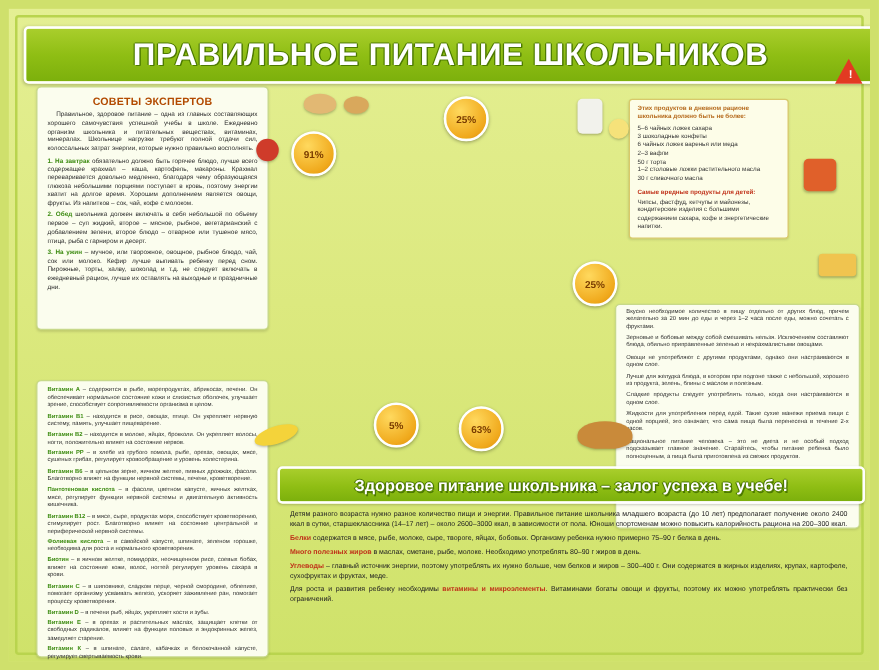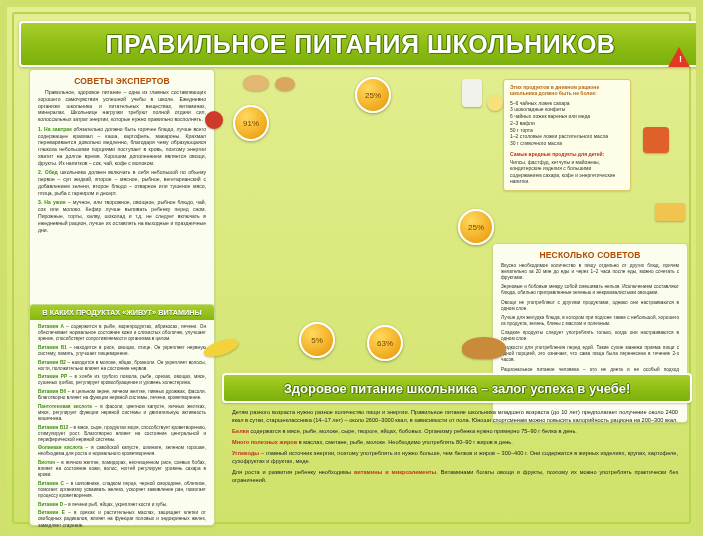--- a/index.html
+++ b/index.html
@@ -64,21 +64,21 @@
     font-size:5.1px;
     line-height:1.33;
     color:#2e2e2e;
     text-align:justify;
   }
   .panel .lead{ text-indent:7px; }
   .hl-green{color:#3e8c13;font-weight:bold;}
   .hl-red{color:#c0321a;font-weight:bold;}
 
   
-  #experts{left:22px;top:62px;width:186px;height:271px;padding:2px 8px 4px 8px;}
+  #experts{left:22px;top:62px;width:186px;height:195px;padding:2px 8px 4px 8px;}
   
   #vitamins{left:22px;top:297px;width:186px;height:222px;padding:0 0 4px 0;}
   .vit-head{
     background:linear-gradient(180deg,#a9ce2c,#85b70f);
     color:#fff;font-weight:bold;font-size:7.3px;text-align:center;
     padding:3px 2px;border-radius:3px 3px 0 0;
     text-shadow:0 1px 0 #4d7a00;
   }
   .vit-body{padding:4px 8px;}
   .vit-body p{font-size:4.7px;line-height:1.3;margin:0 0 2.5px 0;text-align:justify;}
@@ -150,21 +150,21 @@
     color:#ffffff;font-weight:bold;font-size:9.5px;line-height:1.35;
     text-shadow:1px 1px 2px rgba(0,0,0,.8);
     letter-spacing:.3px;
   }
   .bubble{
     position:absolute;width:32px;height:32px;border-radius:50%;
     background:radial-gradient(circle at 35% 30%, #ffd95e, #f0a91c 70%, #d98a0b 100%);
     border:2px solid #ffffff;
     box-shadow:0 1px 3px rgba(0,0,0,.35);
     display:flex;align-items:center;justify-content:center;
-    color:#7a3c00;font-weight:normal;font-size:8px;
+    color:#7a3c00;font-weight:bold;font-size:8px;
   }
   
   .food{position:absolute;border-radius:50%;}
   .shadow-sm{box-shadow:0 1px 2px rgba(0,0,0,.25);}
 
   .tri-warn{
     position:absolute;right:6px;top:40px;width:0;height:0;
     border-left:11px solid transparent;border-right:11px solid transparent;
     border-bottom:20px solid #e23a22;
   }
@@ -172,33 +172,32 @@
     position:absolute;right:14px;top:47px;color:#fff;font-weight:bold;font-size:9px;
   }
 </style>
 </head>
 <body>
 
 <div class="poster">
   <div class="inner-frame"></div>
 
   <div class="title-bar">
-    <h1>ПРАВИЛЬНОЕ ПИТАНИЯ ШКОЛЬНИКОВ</h1>
+    <h1>ПРАВИЛЬНОЕ ПИТАНИЕ ШКОЛЬНИКОВ</h1>
   </div>
 
   <div class="panel" id="experts">
     <div class="panel-title">СОВЕТЫ ЭКСПЕРТОВ</div>
     <p class="lead">Правильное, здоровое питание – одна из главных составляющих хорошего самочувствия успешной учебы в школе. Ежедневно организм школьника и питательных веществах, витаминах, минералах. Школьнице нагрузки требуют полной отдачи сил, колоссальных затрат энергии, которые нужно правильно восполнять.</p>
     <p><span class="hl-green">1. На завтрак</span><span> обязательно должно быть горячее блюдо, лучше всего содержащее крахмал – каша, картофель, макароны. Крахмал переваривается довольно медленно, благодаря чему образующаяся глюкоза небольшими порциями поступает в кровь, поэтому энергии хватит на долгое время. Хорошим дополнением является овощи, фрукты. Из напитков – сок, чай, кофе с молоком.</span></p>
     <p><span class="hl-green">2. Обед</span><span> школьника должен включать в себя небольшой по объему первое – суп жидкий, второе – мясное, рыбное, вегетарианский с добавлением зелени, второе блюдо – отварное или тушеное мясо, птица, рыба с гарниром и десерт.</span></p>
     <p><span class="hl-green">3. На ужин</span><span> – мучное, или творожное, овощное, рыбное блюдо, чай, сок или молоко. Кефир лучше выпивать ребенку перед сном. Пирожные, торты, халву, шоколад и т.д. не следует включать в ежедневный рацион, лучше их оставлять на выходные и праздничные дни.</span></p>
   </div>
 
   <div class="panel" id="vitamins">
-    <div class="vit-head">В КАКИХ ПРОДУКТАХ «ЖИВУТ» ВИТАМИНЫ</div>
     <div class="vit-body">
       <p><span class="hl-green">Витамин А</span><span> – содержится в рыбе, морепродуктах, абрикосах, печени. Он обеспечивает нормальное состояние кожи и слизистых оболочек, улучшает зрение, способствует сопротивляемости организма в целом.</span></p>
       <p><span class="hl-green">Витамин В1</span><span> – находится в рисе, овощах, птице. Он укрепляет нервную систему, память, улучшает пищеварение.</span></p>
       <p><span class="hl-green">Витамин В2</span><span> – находится в молоке, яйцах, брокколи. Он укрепляет волосы, ногти, положительно влияет на состояние нервов.</span></p>
       <p><span class="hl-green">Витамин РР</span><span> – в хлебе из грубого помола, рыбе, орехах, овощах, мясе, сушеных грибах, регулирует кровообращение и уровень холестерина.</span></p>
       <p><span class="hl-green">Витамин В6</span><span> – в цельном зерне, яичном желтке, пивных дрожжах, фасоли. Благотворно влияет на функции нервной системы, печени, кроветворение.</span></p>
       <p><span class="hl-green">Пантотеновая кислота</span><span> – в фасоли, цветном капусте, яичных желтках, мясе, регулирует функции нервной системы и двигательную активность кишечника.</span></p>
       <p><span class="hl-green">Витамин В12</span><span> – в мясе, сыре, продуктах моря, способствует кроветворению, стимулирует рост. Благотворно влияет на состояние центральной и периферической нервной системы.</span></p>
       <p><span class="hl-green">Фолиевая кислота</span><span> – в савойской капусте, шпинате, зеленом горошке, необходима для роста и нормального кроветворения.</span></p>
       <p><span class="hl-green">Биотин</span><span> – в яичном желтке, помидорах, неочищенном рисе, соевых бобах, влияет на состояние кожи, волос, ногтей регулирует уровень сахара в крови.</span></p>
@@ -221,21 +220,20 @@
       <li>30 г сливочного масла</li>
     </ul>
     <div class="warn">Самые вредные продукты для детей:</div>
     <div class="warn-body">Чипсы, фастфуд, кетчупы и майонезы, кондитерские изделия с большими содержанием сахара, кофе и энергетические напитки.</div>
   </div>
 
   <div class="tri-warn"></div>
   <div class="tri-warn-inner">!</div>
 
   <div class="panel" id="advice">
-    <div class="panel-title">НЕСКОЛЬКО СОВЕТОВ</div>
     <p>Вкусно необходимое количество в пищу отдельно от других блюд, причем желательно за 20 мин до еды и через 1–2 часа после еды, можно сочетать с фруктами.</p>
     <p>Зерновые и бобовые между собой смешивать нельзя. Исключением составляют блюда, обильно приправленные зеленью и некрахмалистыми овощами.</p>
     <p>Овощи не употребляют с другими продуктами, однако они настраиваются в одном слое.</p>
     <p>Лучше для желудка блюда, в котором при подгоне также с небольшой, хорошего из продукта, зелень, блины с маслом и полезным.</p>
     <p>Сладкие продукты следует употреблять только, когда они настраиваются в одном слое.</p>
     <p>Жидкости для употребления перед едой. Такие сухие манежи приема пищи с одной порцией, это означает, что сама пища была перенесена в течение 2-х часов.</p>
     <p>Рациональное питание человека – это не диета и не особый подход подсказывает главное значение. Старайтесь, чтобы питание ребенка было полноценным, а пища была приготовлена из свежих продуктов.</p>
   </div>
 
   <div class="pie-wrap">

